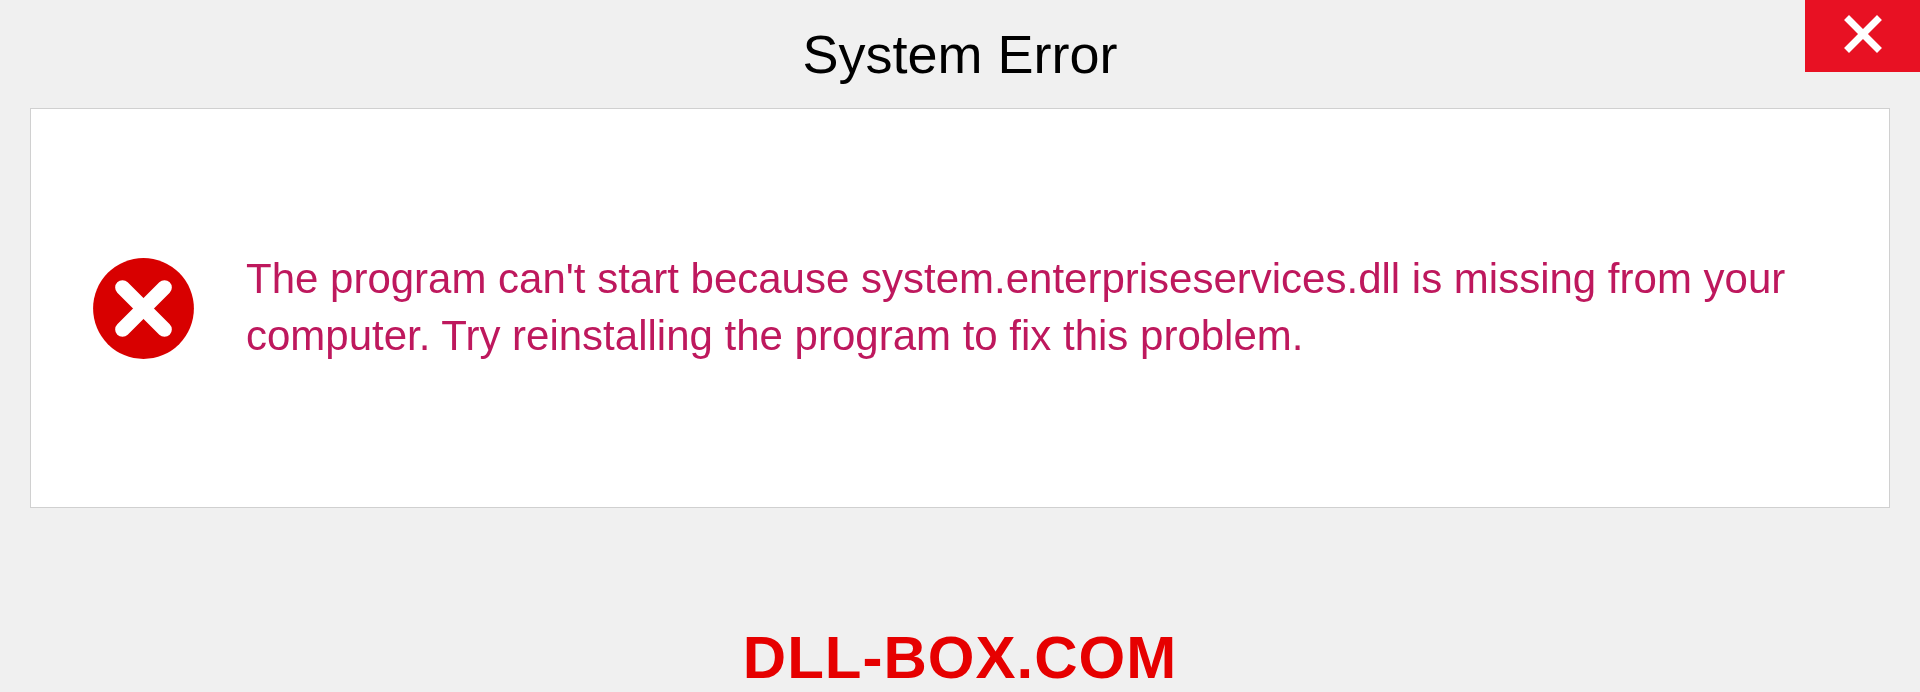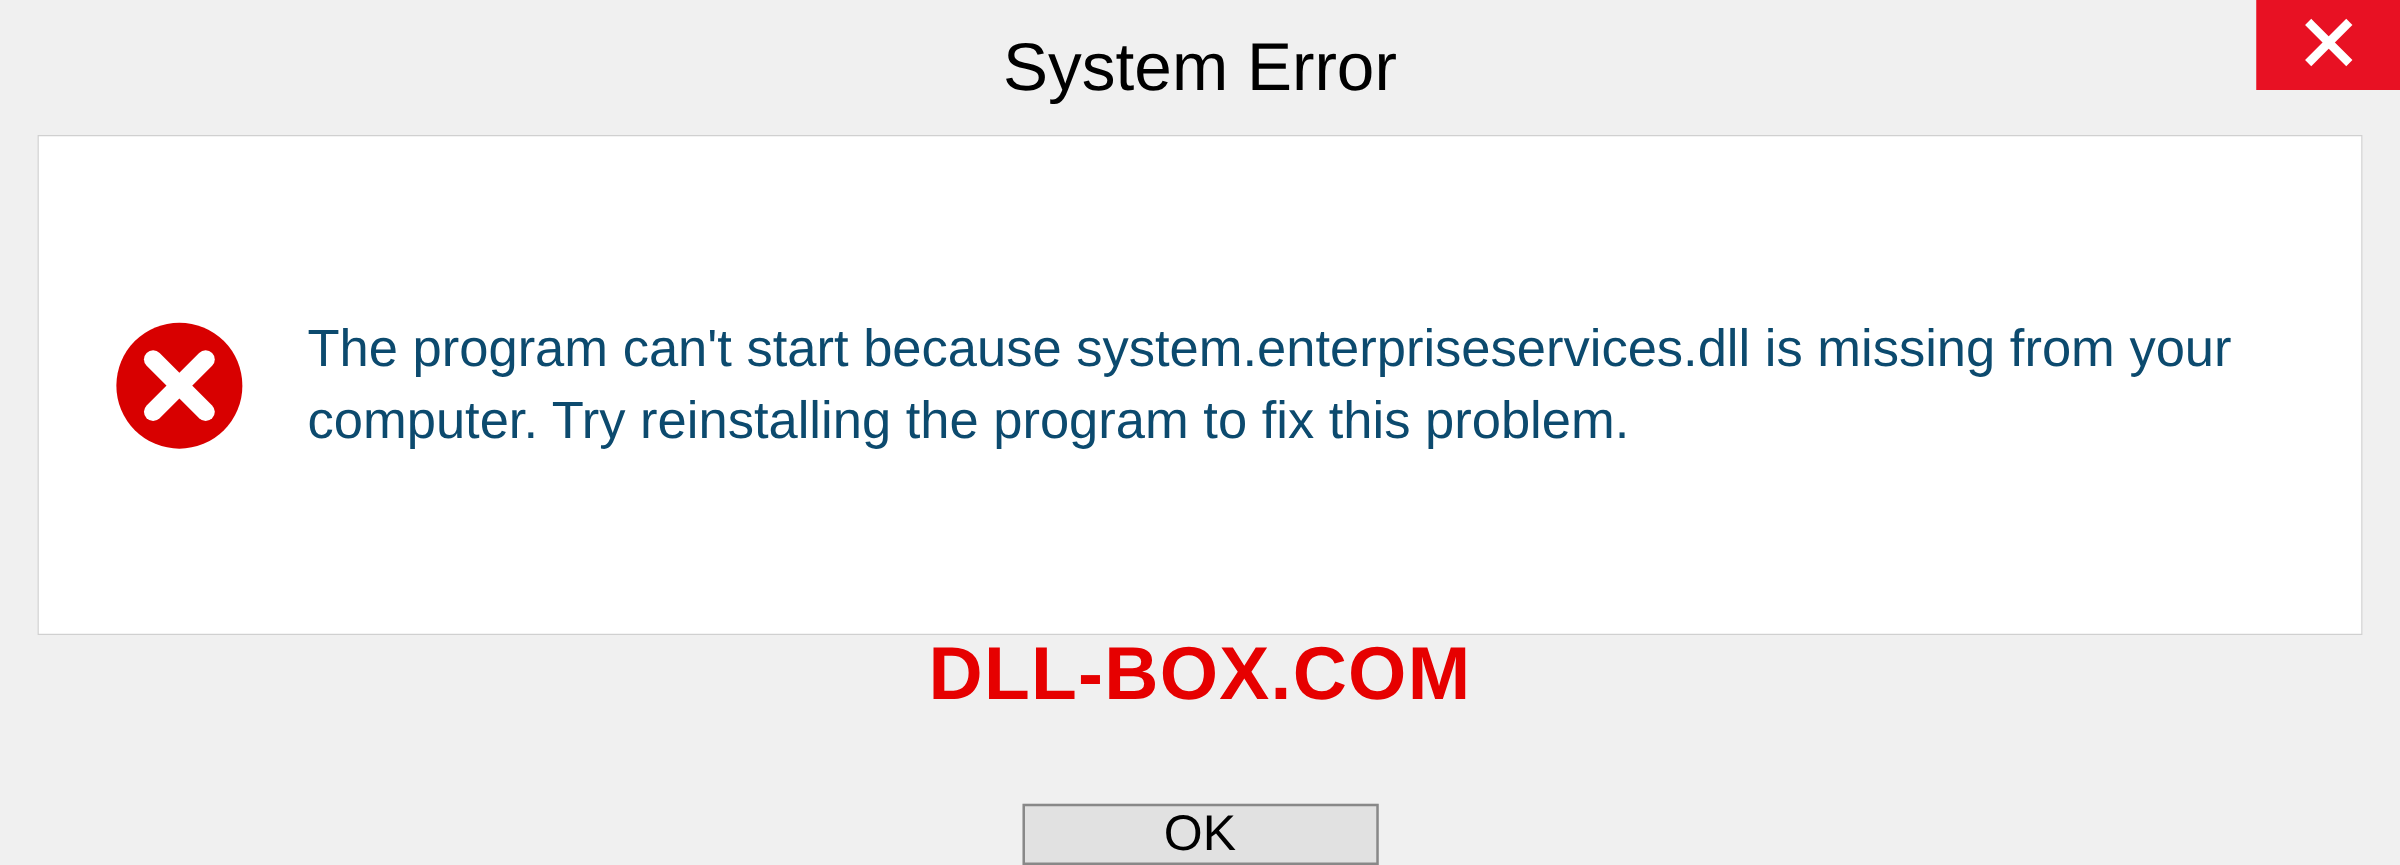--- a/index.html
+++ b/index.html
@@ -58,21 +58,21 @@
       width: 105px;
       height: 105px;
     }
     .error-icon svg {
       width: 100%;
       height: 100%;
     }
     .message {
       font-size: 42px;
       line-height: 1.35;
-      color: #0c4a6e;
+      color: #be185d;
       font-weight: 400;
     }
     .footer {
       position: absolute;
       bottom: 0;
       left: 0;
       right: 0;
       height: 170px;
       display: flex;
       align-items: center;
@@ -124,16 +124,13 @@
       <circle cx="50" cy="50" r="44" fill="none" stroke="#ffffff" stroke-width="0"></circle>
       <line x1="30" y1="30" x2="70" y2="70" stroke="#ffffff" stroke-width="14" stroke-linecap="round"></line>
       <line x1="70" y1="30" x2="30" y2="70" stroke="#ffffff" stroke-width="14" stroke-linecap="round"></line>
     </svg>
   </div>
   <div class="message">The program can't start because system.enterpriseservices.dll is missing from your computer. Try reinstalling the program to fix this problem.</div>
 </div>
 
 <div class="footer">
   <div class="watermark">DLL-BOX.COM</div>
-  <div class="ok-btn">
-    <span>OK</span>
-  </div>
 </div>
 
 </body></html>

